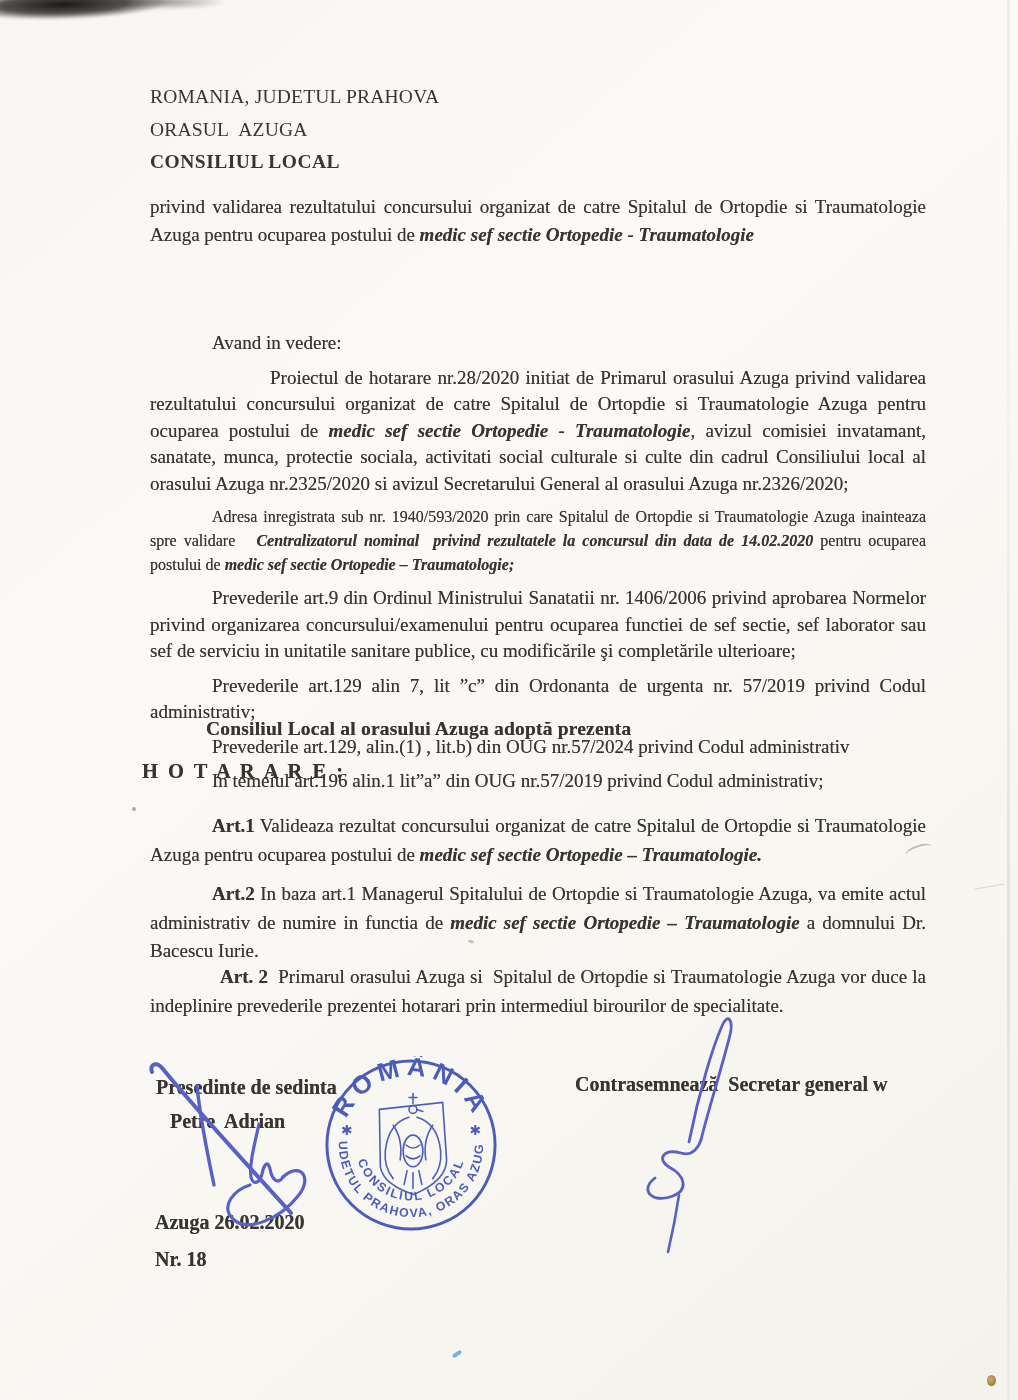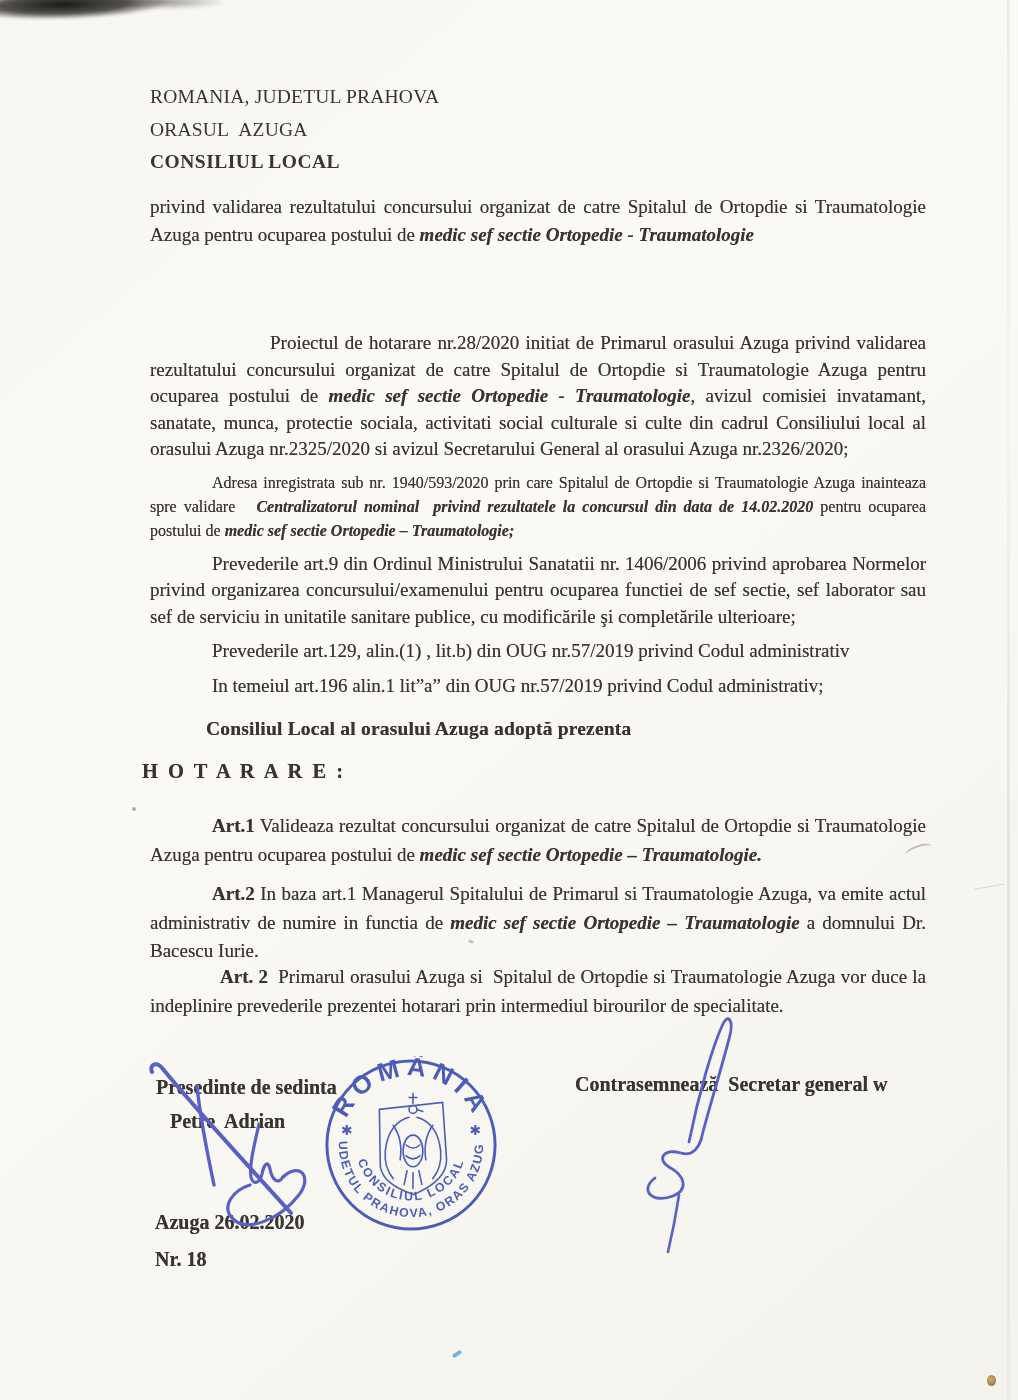--- a/index.html
+++ b/index.html
@@ -76,35 +76,37 @@
   <p>ROMANIA, JUDETUL PRAHOVA</p>
   <p>ORASUL&nbsp; AZUGA</p>
   <p class="l3">CONSILIUL LOCAL</p>
 </div>
 
 <div id="title-block">
   <p id="subtitle"><span>privind validarea rezultatului concursului organizat de catre Spitalul de Ortopdie si Traumatologie Azuga pentru ocuparea postului de </span><span style="font-weight: 700; font-style: italic;">medic sef sectie Ortopedie - Traumatologie</span></p>
 </div>
 
 <div id="preamble" class="doc">
+  <p><span>Avand in vedere:</span></p>
   <p class="indent-lg"><span>Proiectul de hotarare nr.28/2020 initiat de Primarul orasului Azuga privind validarea rezultatului concursului organizat de catre Spitalul de Ortopdie si Traumatologie Azuga pentru ocuparea postului de </span><span style="font-weight: 700; font-style: italic;">medic sef sectie Ortopedie - Traumatologie</span><span>, avizul comisiei invatamant, sanatate, munca, protectie sociala, activitati social culturale si culte din cadrul Consiliului local al orasului Azuga nr.2325/2020 si avizul Secretarului General al orasului Azuga nr.2326/2020;</span></p>
   <p class="small"><span>Adresa inregistrata sub nr. 1940/593/2020 prin care Spitalul de Ortopdie si Traumatologie Azuga inainteaza spre validare &nbsp; </span><span style="font-weight: 700; font-style: italic;">Centralizatorul nominal &nbsp;privind rezultatele la concursul din data de 14.02.2020</span><span> pentru ocuparea postului de </span><span style="font-weight: 700; font-style: italic;">medic sef sectie Ortopedie – Traumatologie;</span></p>
   <p><span>Prevederile art.9 din Ordinul Ministrului Sanatatii nr. 1406/2006 privind aprobarea Normelor privind organizarea concursului/examenului pentru ocuparea functiei de sef sectie, sef laborator sau sef de serviciu in unitatile sanitare publice, cu modificările şi completările ulterioare;</span></p>
-  <p><span>Prevederile art.129, alin.(1) , lit.b) din OUG nr.57/2019 privind Codul administrativ</span></p>
+  <p><span>Prevederile art.129 alin 7, lit ”c” din Ordonanta de urgenta nr. 57/2019 privind Codul administrativ;</span></p>
+  <p><span>Prevederile art.129, alin.(1) , lit.b) din OUG nr.57/2024 privind Codul administrativ</span></p>
   <p><span>In temeiul art.196 alin.1 lit”a” din OUG nr.57/2019 privind Codul administrativ;</span></p>
 </div>
 
 <div id="adoption">Consiliul Local al orasului Azuga adoptă prezenta</div>
 <div id="hot-heading">H O T A R A R E :</div>
 
 <div id="art1" class="article doc">
   <p><span style="font-weight: 700;">Art.1</span><span> Valideaza rezultat concursului organizat de catre Spitalul de Ortopdie si Traumatologie Azuga pentru ocuparea postului de </span><span style="font-weight: 700; font-style: italic;">medic sef sectie Ortopedie – Traumatologie.</span></p>
 </div>
 <div id="art2" class="article doc">
-  <p><span style="font-weight: 700;">Art.2</span><span> In baza art.1 Managerul Spitalului de Primarul si Traumatologie Azuga, va emite actul administrativ de numire in functia de </span><span style="font-weight: 700; font-style: italic;">medic sef sectie Ortopedie – Traumatologie</span><span> a domnului Dr. Bacescu Iurie.</span></p>
+  <p><span style="font-weight: 700;">Art.2</span><span> In baza art.1 Managerul Spitalului de Ortopdie si Traumatologie Azuga, va emite actul administrativ de numire in functia de </span><span style="font-weight: 700; font-style: italic;">medic sef sectie Ortopedie – Traumatologie</span><span> a domnului Dr. Bacescu Iurie.</span></p>
 </div>
 <div id="art3" class="article doc">
   <p><span style="font-weight: 700;">Art. 2</span><span>&nbsp; Primarul orasului Azuga si&nbsp; Spitalul de Ortopdie si Traumatologie Azuga vor duce la indeplinire prevederile prezentei hotarari prin intermediul birourilor de specialitate.</span></p>
 </div>
 
 <div id="sig-left" class="sig-label">
   <p>Presedinte de sedinta</p>
   <p class="name">Petre&nbsp; Adrian</p>
 </div>
 <div id="sig-right" class="sig-label">

